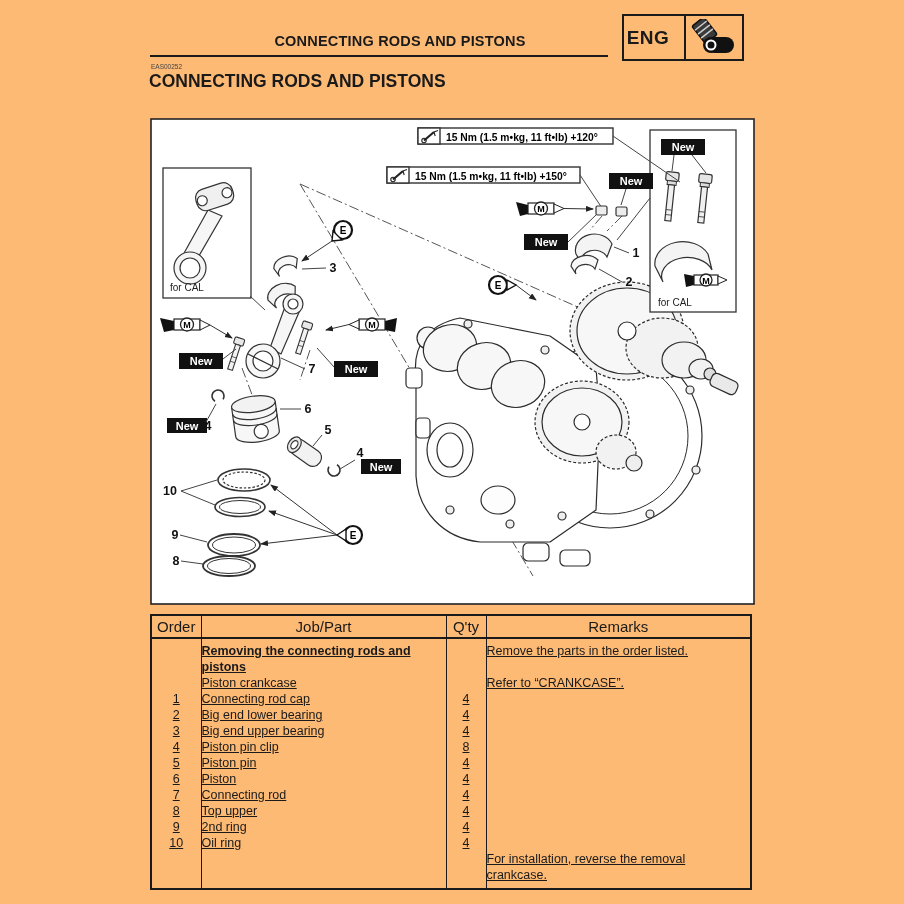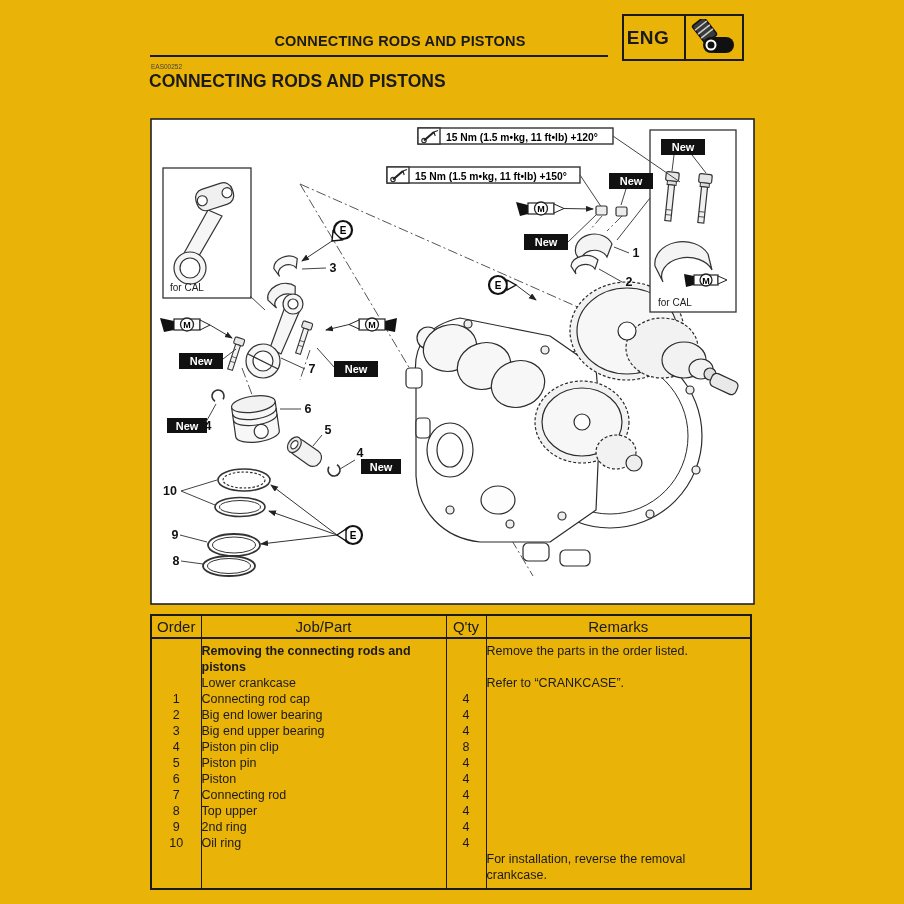--- a/index.html
+++ b/index.html
@@ -1,16 +1,16 @@
 <!DOCTYPE html>
 <html><head>
 <meta charset="utf-8">
 <style>
   html,body{margin:0;padding:0;background:#fff;}
-  .page{position:relative;width:904px;height:904px;background:#eab308;
+  .page{position:relative;width:904px;height:904px;background:#fdba74;
         font-family:"Liberation Sans",sans-serif;color:#1a1a1a;overflow:hidden;}
   
   .hdr-title{position:absolute;left:165px;top:33px;width:470px;text-align:center;
              font-size:14.5px;font-weight:bold;letter-spacing:.2px;}
   .hdr-rule{position:absolute;left:150px;top:55px;width:458px;height:2px;background:#1a1a1a;}
   .eng-box{position:absolute;left:622px;top:14px;width:122px;height:47px;border:2px solid #1a1a1a;
            display:flex;box-sizing:border-box;gap:12px;}
   .eng-cell{flex:1;display:flex;align-items:center;justify-content:center;
             font-size:19px;font-weight:bold;letter-spacing:.5px;}
   .eng-icon-cell{width:56px;display:flex;align-items:center;justify-content:center;border-left:2px solid #1a1a1a;}
@@ -19,21 +19,21 @@
   
   .diagram{position:absolute;left:150px;top:118px;width:605px;height:487px;}
   .diagram svg{display:block;width:605px;height:487px;}
   
   .parts-table{position:absolute;left:150px;top:614px;width:600px;border-collapse:collapse;table-layout:fixed;}
   .parts-table,.parts-table th,.parts-table td{border:1.5px solid #1a1a1a;}
   .parts-table{border:2px solid #1a1a1a;}
   .parts-table th{height:21px;font-size:15px;font-weight:normal;text-align:center;
                   border-bottom:2px solid #1a1a1a;padding:0;}
   .parts-table td{vertical-align:top;padding:4px 0 5px 0;}
-  .tl{height:16px;line-height:16px;font-size:12.5px;white-space:nowrap;overflow:visible;}
+  .tl{height:16px;line-height:16px;font-size:12.5px;white-space:nowrap;overflow:visible;text-decoration:underline;}
   .tc{text-align:center;}
   .tb{font-weight:bold;}
   .pad-job{padding-left:9px;}
   .pad-rem{padding-left:10px;margin-top:26px;}
   .col-order{width:50px;} .col-job{width:245px;} .col-qty{width:40px;} .col-rem{width:265px;}
 </style>
 </head>
 <body>
 
 <div class="page">
@@ -430,21 +430,21 @@
               <div class="tl tc">9</div>
               <div class="tl tc">10</div>
               <div class="tl tc"></div>
               <div class="tl tc"></div>
             </div>
         </td>
         <td class="pad-job">
           <div class="tl tb">Removing the connecting rods and</div>
           <div class="tl tb">pistons</div>
           <div>
-              <div class="tl">Lower crankcase</div>
+              <div class="tl">Piston crankcase</div>
               <div class="tl">Connecting rod cap</div>
               <div class="tl">Big end lower bearing</div>
               <div class="tl">Big end upper bearing</div>
               <div class="tl">Piston pin clip</div>
               <div class="tl">Piston pin</div>
               <div class="tl">Piston</div>
               <div class="tl">Connecting rod</div>
               <div class="tl">Top upper</div>
               <div class="tl">2nd ring</div>
               <div class="tl">Oil ring</div>

